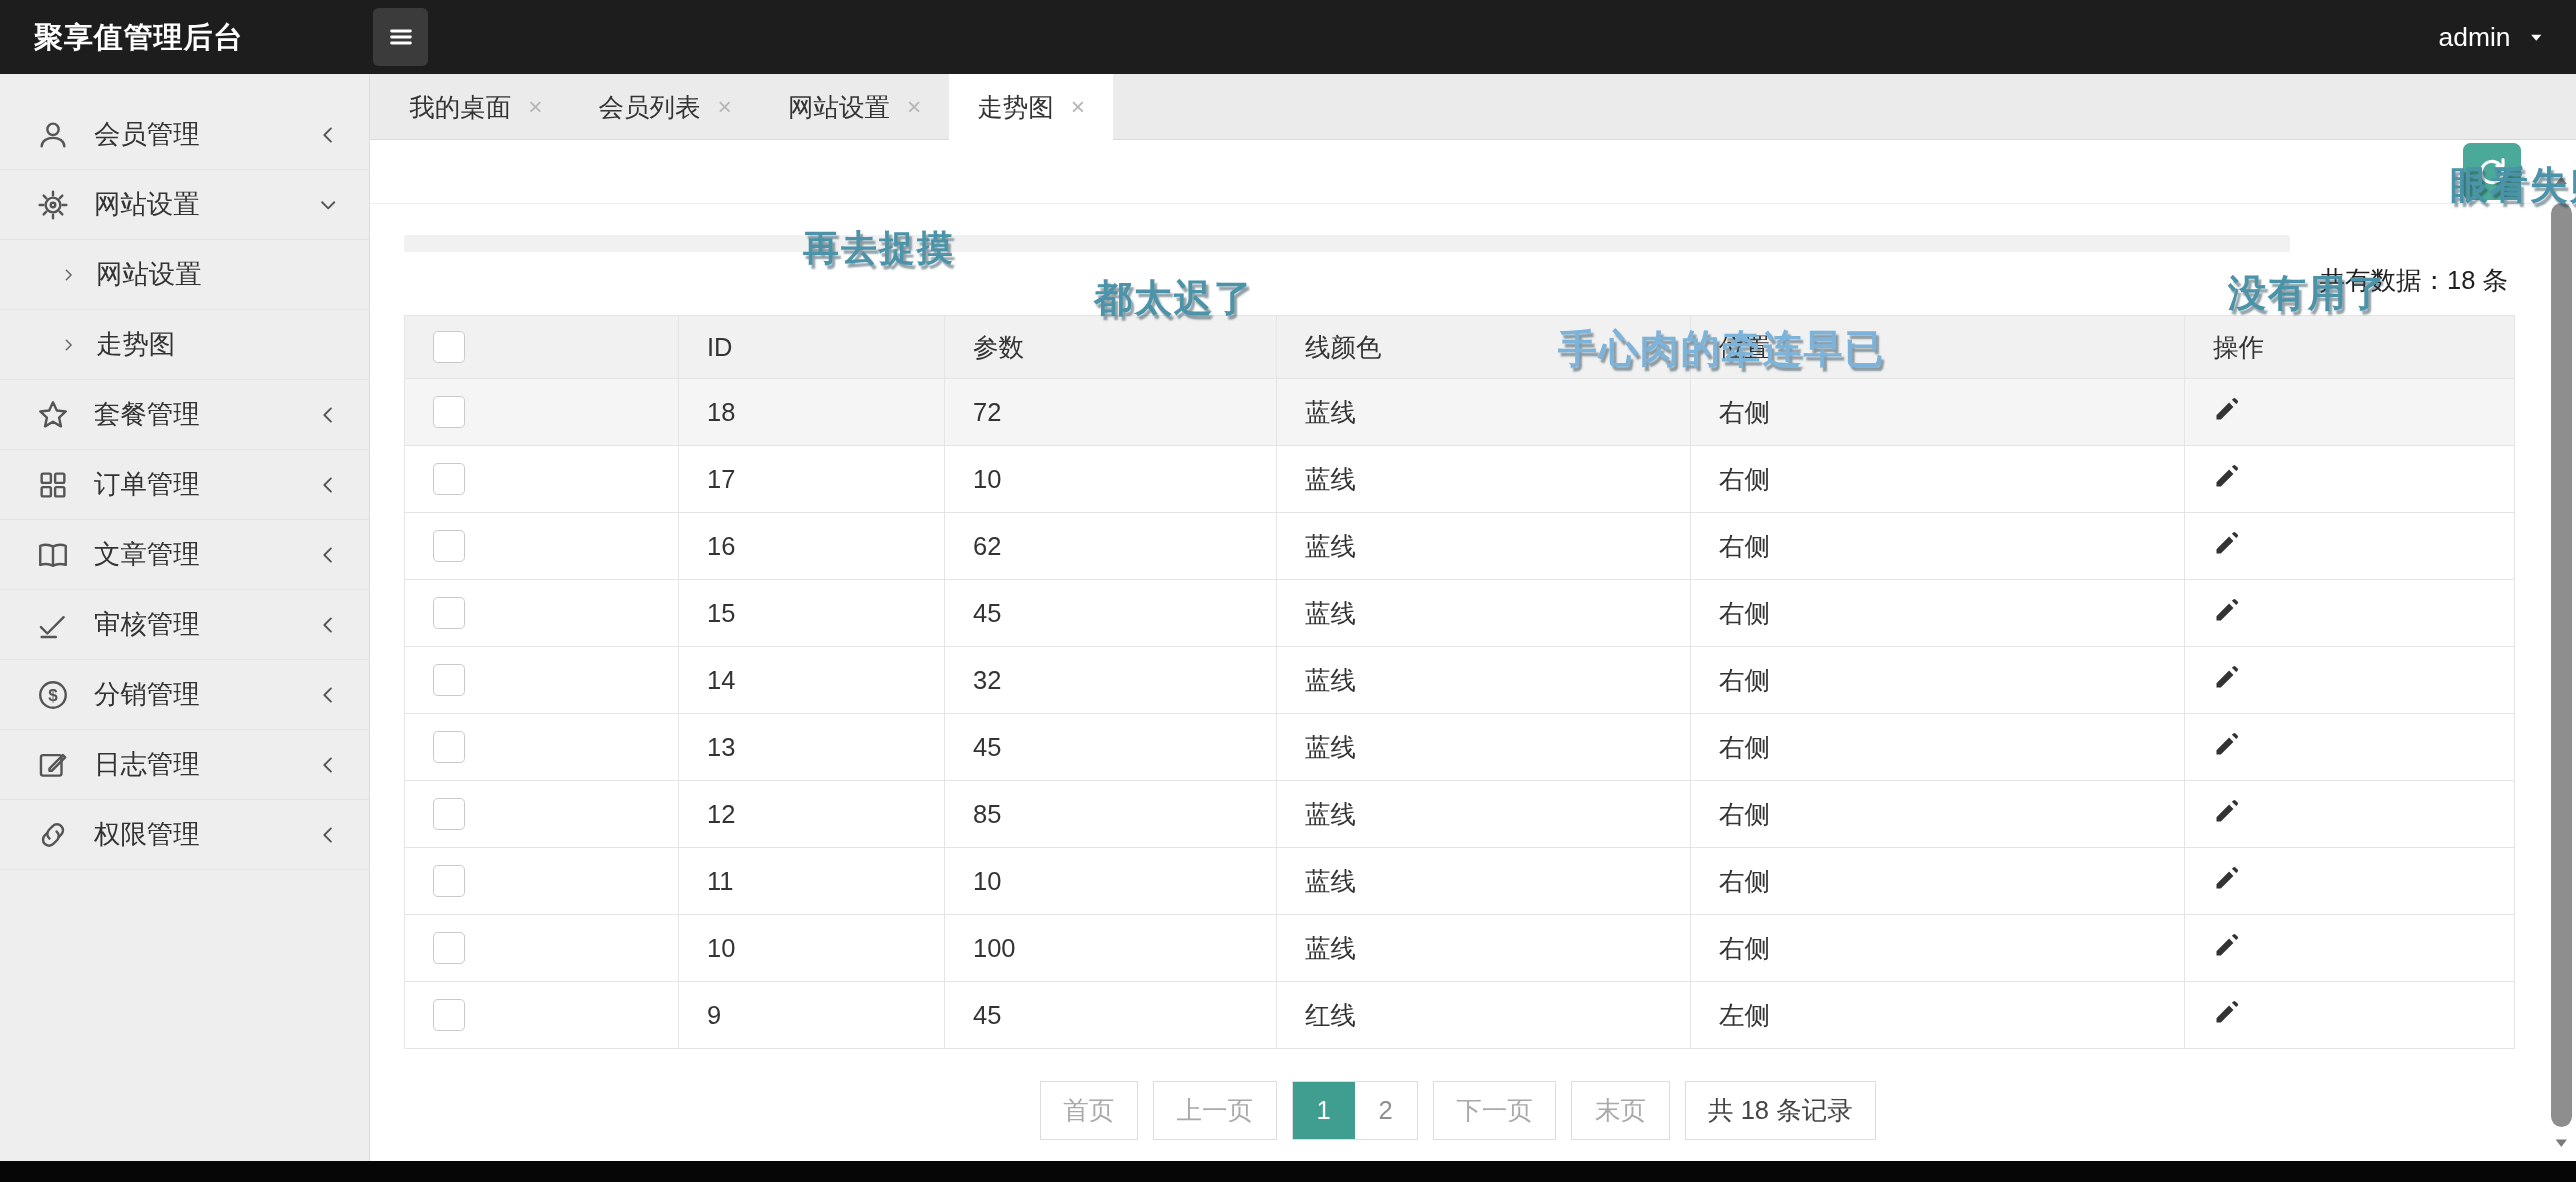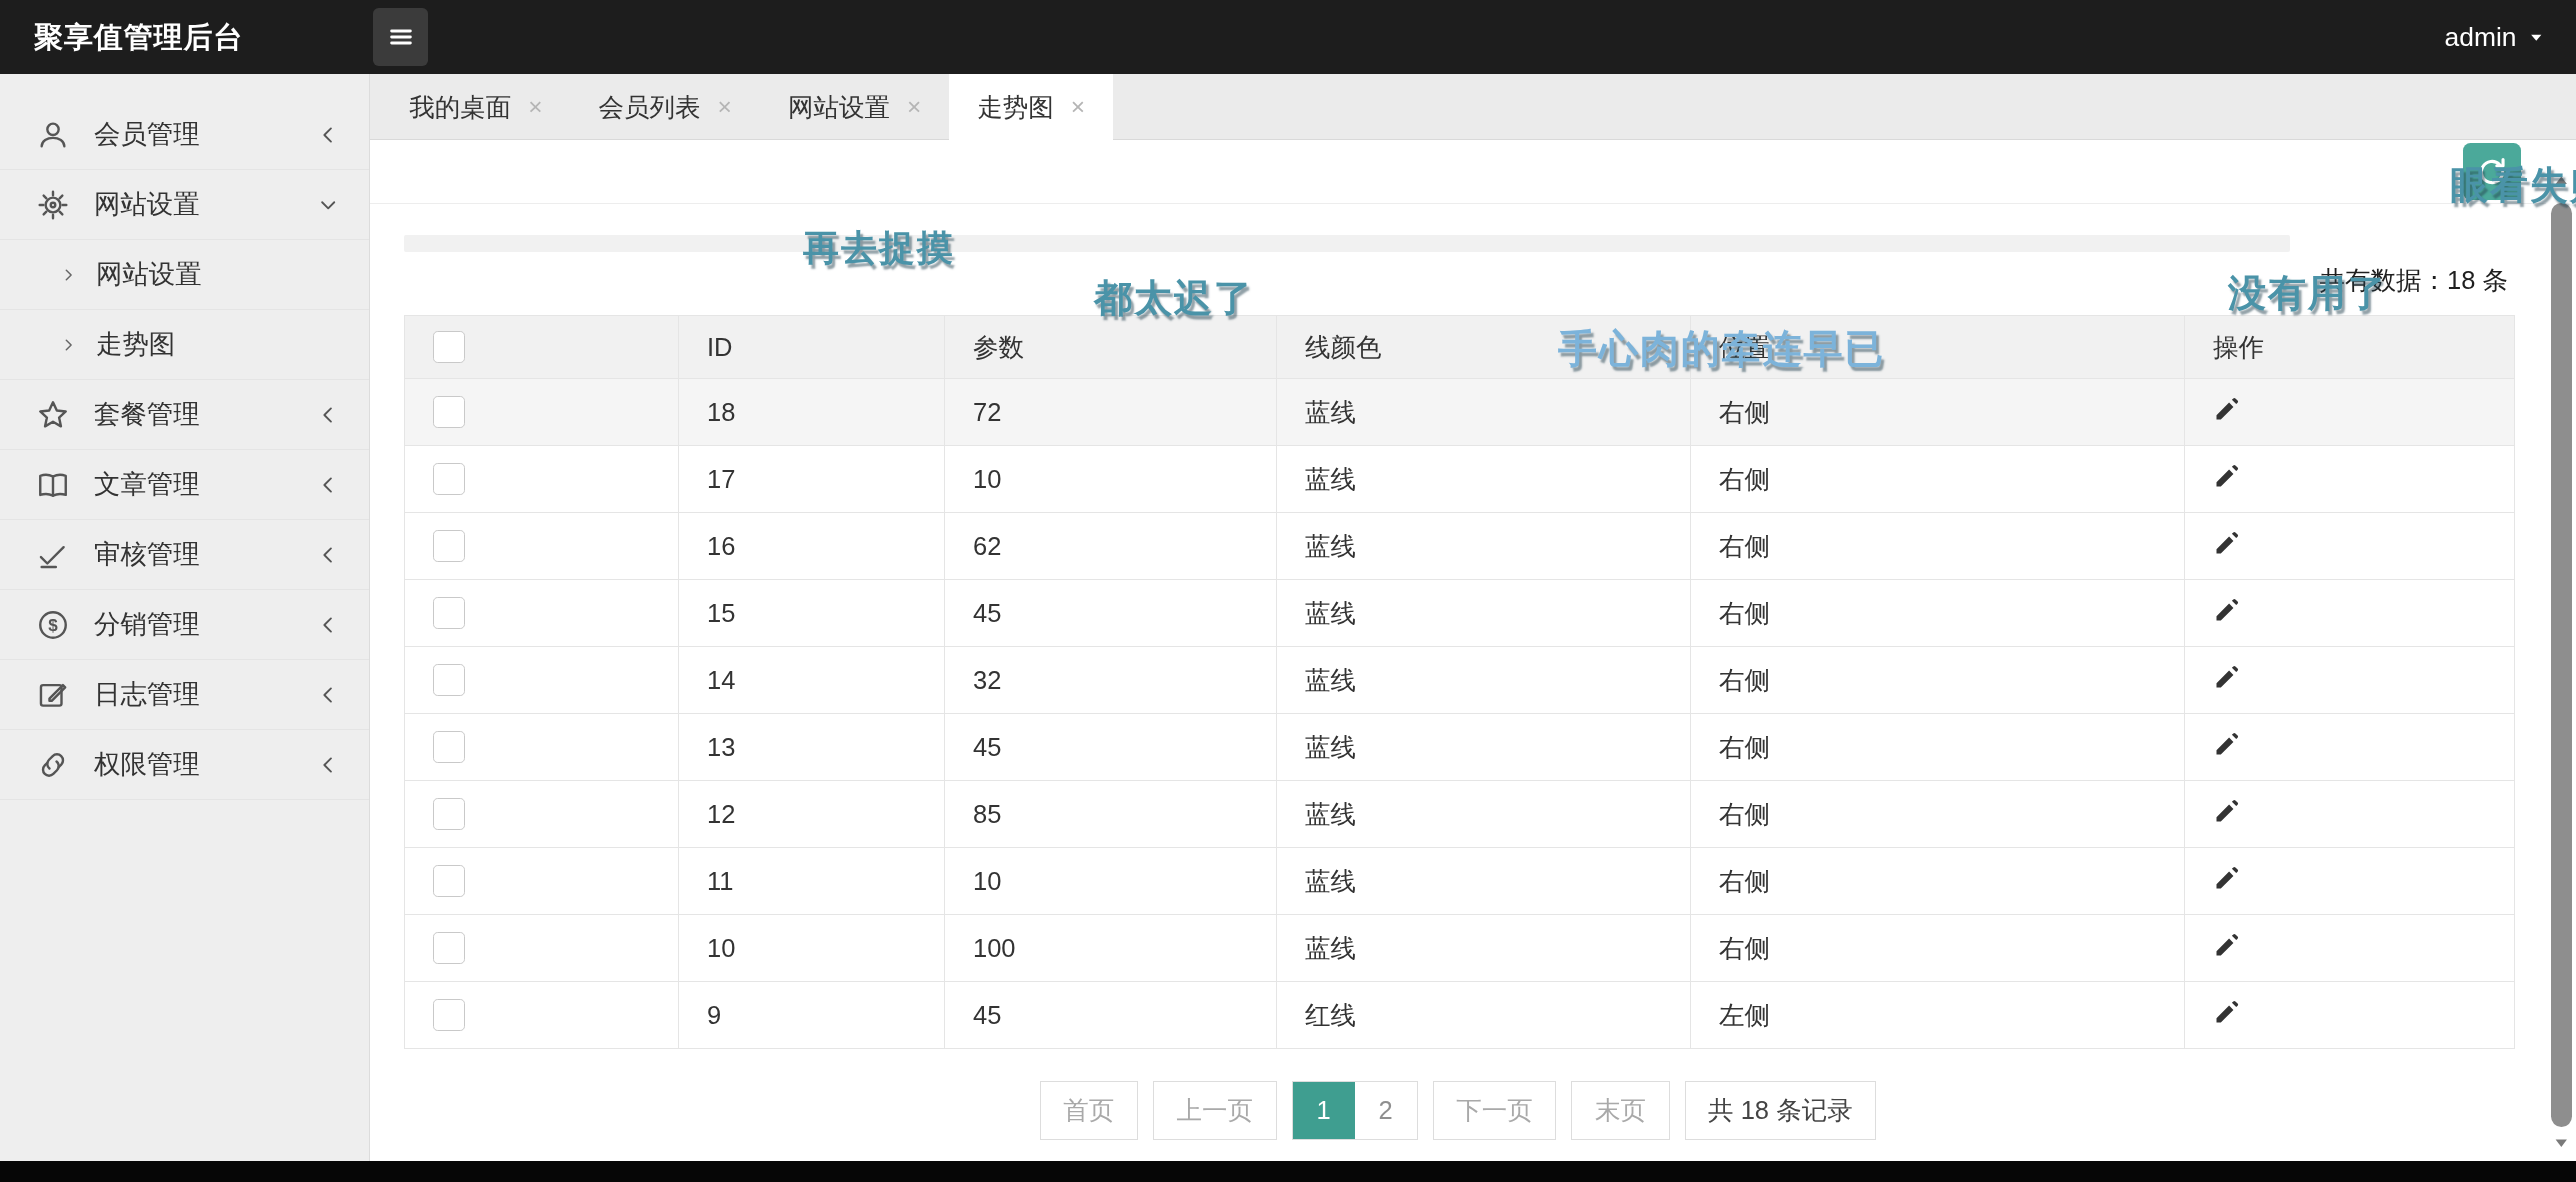--- a/index.html
+++ b/index.html
@@ -7,21 +7,21 @@
     width:2576px;height:1182px;position:relative;overflow:hidden;background:#fff;
     font-family:"Liberation Sans","DejaVu Sans",sans-serif;color:#333;
   }
   svg{display:block}
   
   .header{position:absolute;left:0;top:0;right:0;height:74px;background:#1d1d1d;z-index:10}
   .app-title{position:absolute;left:34px;top:0;line-height:74px;font-size:29px;font-weight:bold;color:#fff;letter-spacing:0.9px}
   .burger{position:absolute;left:373px;top:7.5px;width:55px;height:58px;background:#3b3b3b;border-radius:5.7px;
     display:flex;align-items:center;justify-content:center;color:#fff;cursor:pointer}
   .burger svg{width:32px;height:32px}
-  .userbox{position:absolute;right:28px;top:0;height:74px;display:flex;align-items:center;gap:7px;color:#fff;font-size:26.4px;cursor:pointer}
+  .userbox{position:absolute;right:28px;top:0;height:74px;display:flex;align-items:center;gap:13px;color:#fff;font-size:26.4px;cursor:pointer}
   .userbox .caret svg{width:24.5px;height:24.5px}
   
   .sidebar{position:absolute;left:0;top:74px;bottom:21px;width:370px;background:#eeeeee;border-right:0.9px solid #dcdcdc;
     padding-top:26px;box-sizing:border-box;z-index:5}
   .side-item{position:relative;height:69px;border-bottom:0.9px solid #e4e4e4;cursor:pointer}
   .side-item .icn{position:absolute;left:36px;top:50%;transform:translateY(-50%);width:34px;height:34px;color:#555}
   .side-item .icn svg{width:34px;height:34px}
   .side-item .lbl{position:absolute;left:94px;top:0;line-height:69px;font-size:26.4px;color:#333}
   .side-item .chev{position:absolute;right:28px;top:50%;transform:translateY(-50%);width:26.4px;height:26.4px;color:#555}
   .side-item .chev svg{width:26.4px;height:26.4px}
@@ -151,20 +151,36 @@
         </svg>
       </span>
     <span class="lbl">套餐管理</span>
     <span class="chev">
         <svg viewBox="0 0 24 24" fill="none" stroke="currentColor" stroke-width="1.7" stroke-linecap="round" stroke-linejoin="round">
           <path d="M14.5 6l-6 6 6 6"></path>
         </svg>
       </span>
   </div>
 
+  <div class="side-item">
+    <span class="icn">
+        <svg viewBox="0 0 24 24" fill="none" stroke="currentColor" stroke-width="1.7" stroke-linecap="round" stroke-linejoin="round">
+          <rect x="4" y="4" width="6.5" height="6.5" rx="1"></rect>
+          <rect x="13.5" y="4" width="6.5" height="6.5" rx="1"></rect>
+          <rect x="4" y="13.5" width="6.5" height="6.5" rx="1"></rect>
+          <rect x="13.5" y="13.5" width="6.5" height="6.5" rx="1"></rect>
+        </svg>
+      </span>
+    <span class="lbl">订单管理</span>
+    <span class="chev">
+        <svg viewBox="0 0 24 24" fill="none" stroke="currentColor" stroke-width="1.7" stroke-linecap="round" stroke-linejoin="round">
+          <path d="M14.5 6l-6 6 6 6"></path>
+        </svg>
+      </span>
+  </div>
 
   <div class="side-item">
     <span class="icn">
         <svg viewBox="0 0 24 24" fill="none" stroke="currentColor" stroke-width="1.7" stroke-linecap="round" stroke-linejoin="round">
           <path d="M3 5.5C6 4.5 9 4.5 12 6c3-1.5 6-1.5 9-.5V19c-3-1-6-1-9 .5-3-1.5-6-1.5-9-.5z"></path>
           <path d="M12 6v13.5"></path>
         </svg>
       </span>
     <span class="lbl">文章管理</span>
     <span class="chev">

